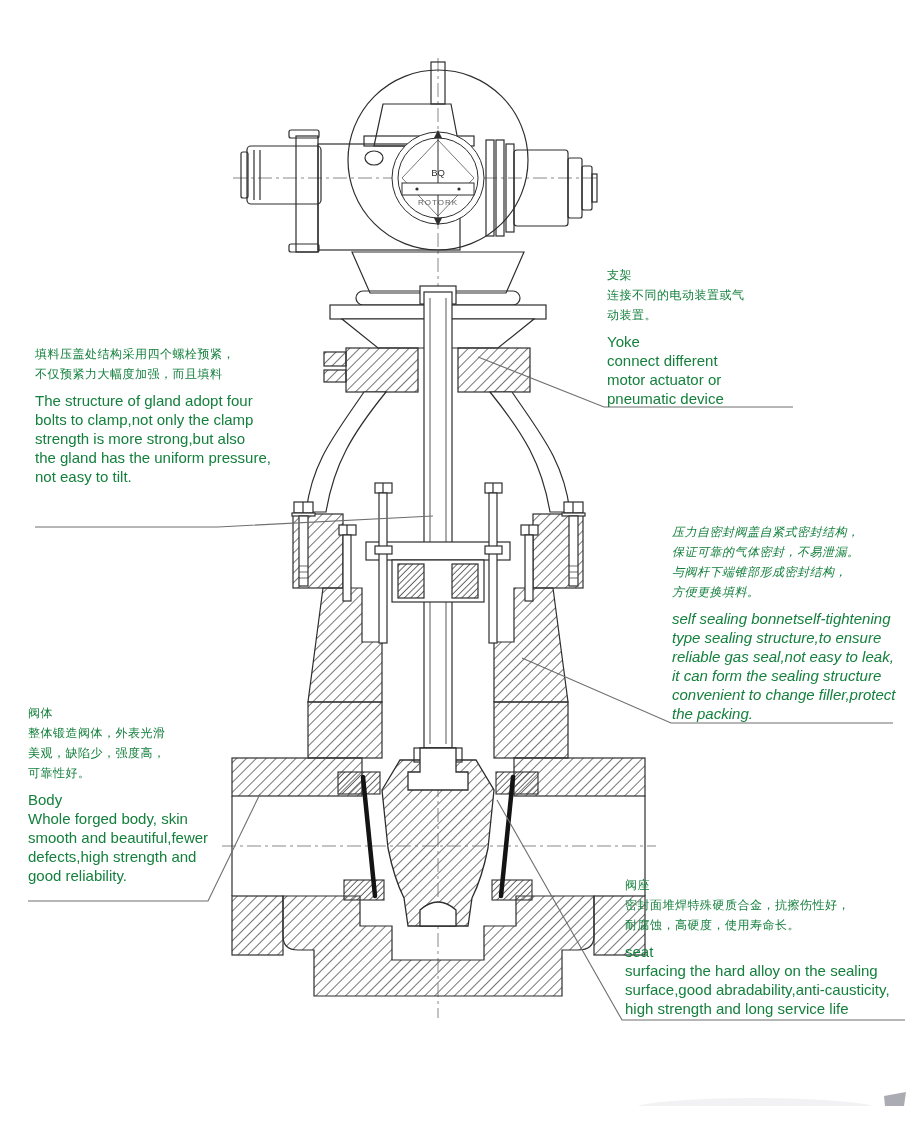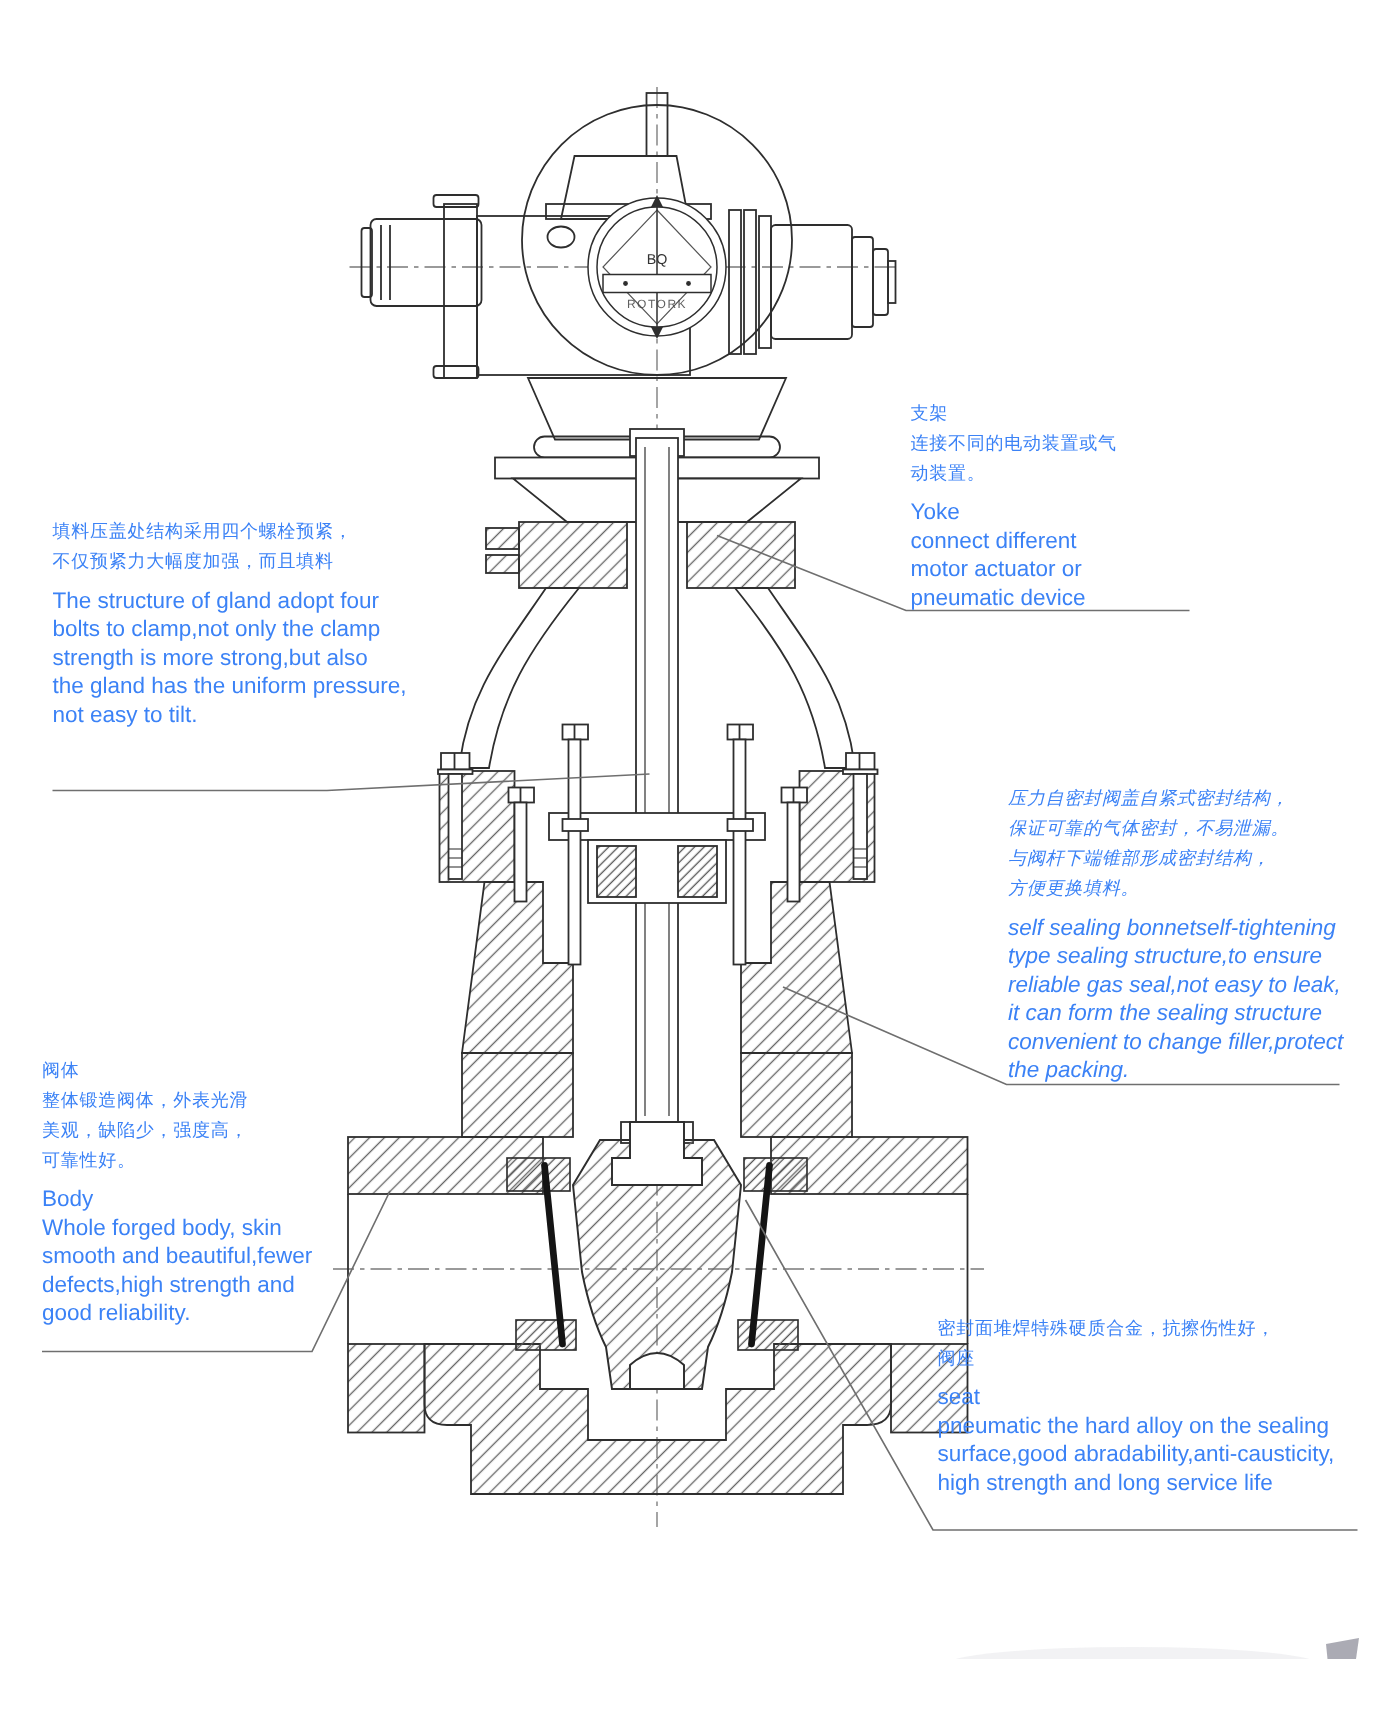--- a/index.html
+++ b/index.html
@@ -1,18 +1,18 @@
 <!DOCTYPE html>
 <html><head>
 <meta charset="utf-8">
 <style>
   html,body{margin:0;padding:0;background:#ffffff;}
   .diagram-root{
     position:relative;width:920px;height:1106px;background:#ffffff;overflow:hidden;
-    font-family:"Liberation Sans","DejaVu Sans",sans-serif;color:#3b82f6;
+    font-family:"Liberation Sans","DejaVu Sans",sans-serif;color:#15803d;
   }
   .diagram-root svg{position:absolute;left:0;top:0;}
   .note{position:absolute;}
   .note .cn-line{font-size:12px;line-height:20px;white-space:nowrap;letter-spacing:0.5px;}
   .note .en-block{margin-top:7px;}
   .note .en-line{font-size:15px;line-height:19px;white-space:nowrap;}
   .dial-text{font-family:"Liberation Sans","DejaVu Sans",sans-serif;}
 </style>
 </head>
 <body>
@@ -229,23 +229,24 @@
     <div class="en-block">
       <div class="en-line">Body</div>
       <div class="en-line">Whole forged body, skin</div>
       <div class="en-line">smooth and beautiful,fewer</div>
       <div class="en-line">defects,high strength and</div>
       <div class="en-line">good reliability.</div>
     </div>
   </div>
 
   <div class="note" style="left:625px; top:875px;">
+    <div class="cn-line">阀座</div>
     <div class="cn-line">密封面堆焊特殊硬质合金，抗擦伤性好，</div>
-    <div class="cn-line">阀座</div>
+    <div class="cn-line">耐腐蚀，高硬度，使用寿命长。</div>
     <div class="en-block">
       <div class="en-line">seat</div>
-      <div class="en-line">pneumatic the hard alloy on the sealing</div>
+      <div class="en-line">surfacing the hard alloy on the sealing</div>
       <div class="en-line">surface,good abradability,anti-causticity,</div>
       <div class="en-line">high strength and long service life</div>
     </div>
   </div>
 
 </div>
 
 </body></html>

